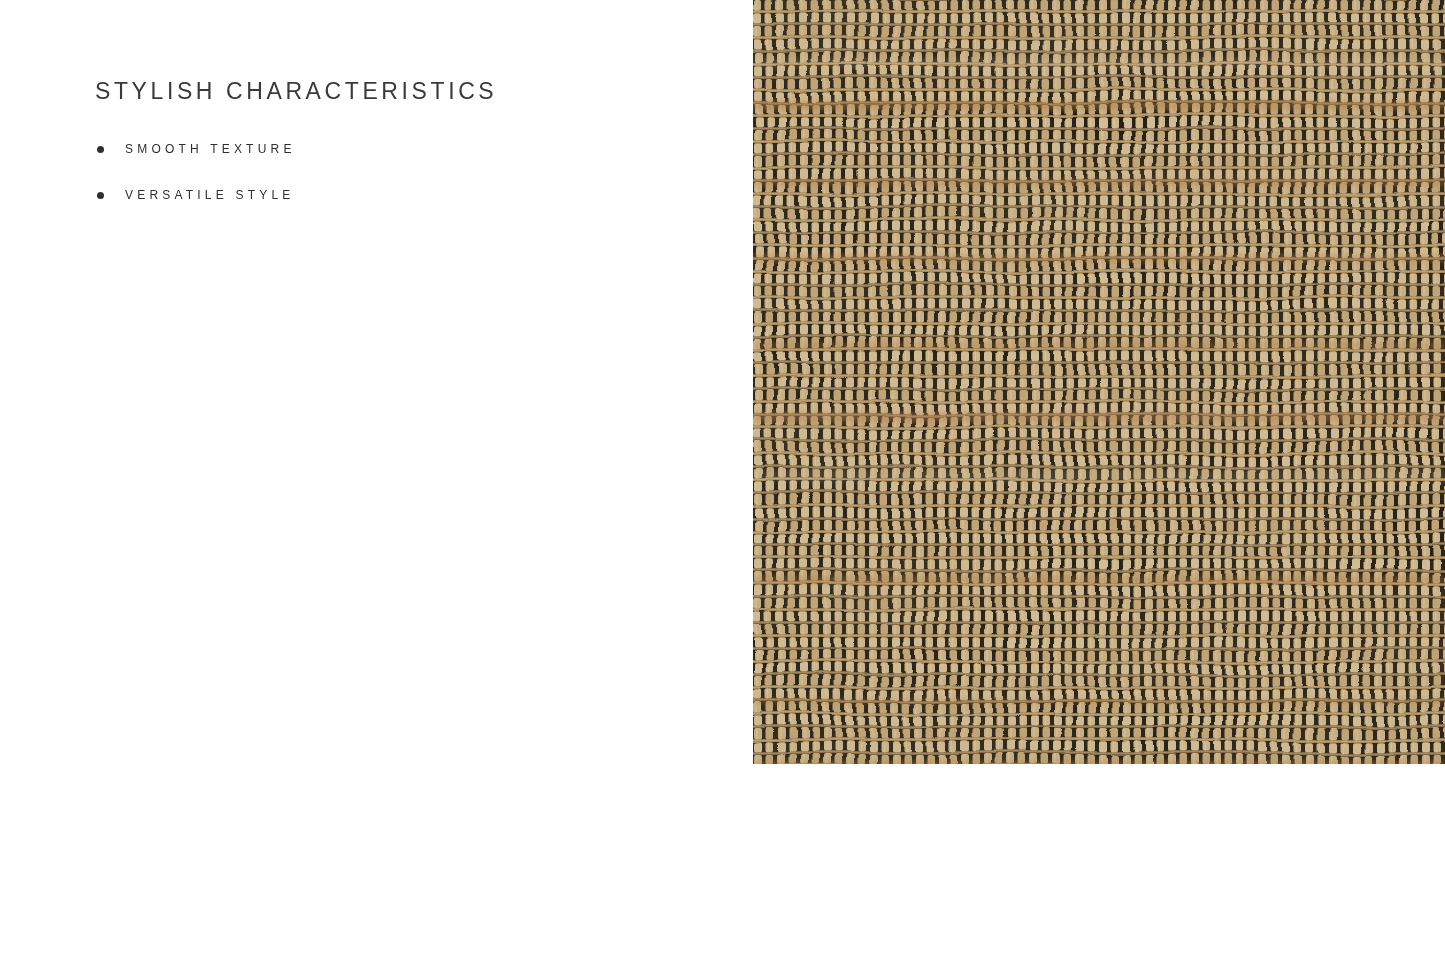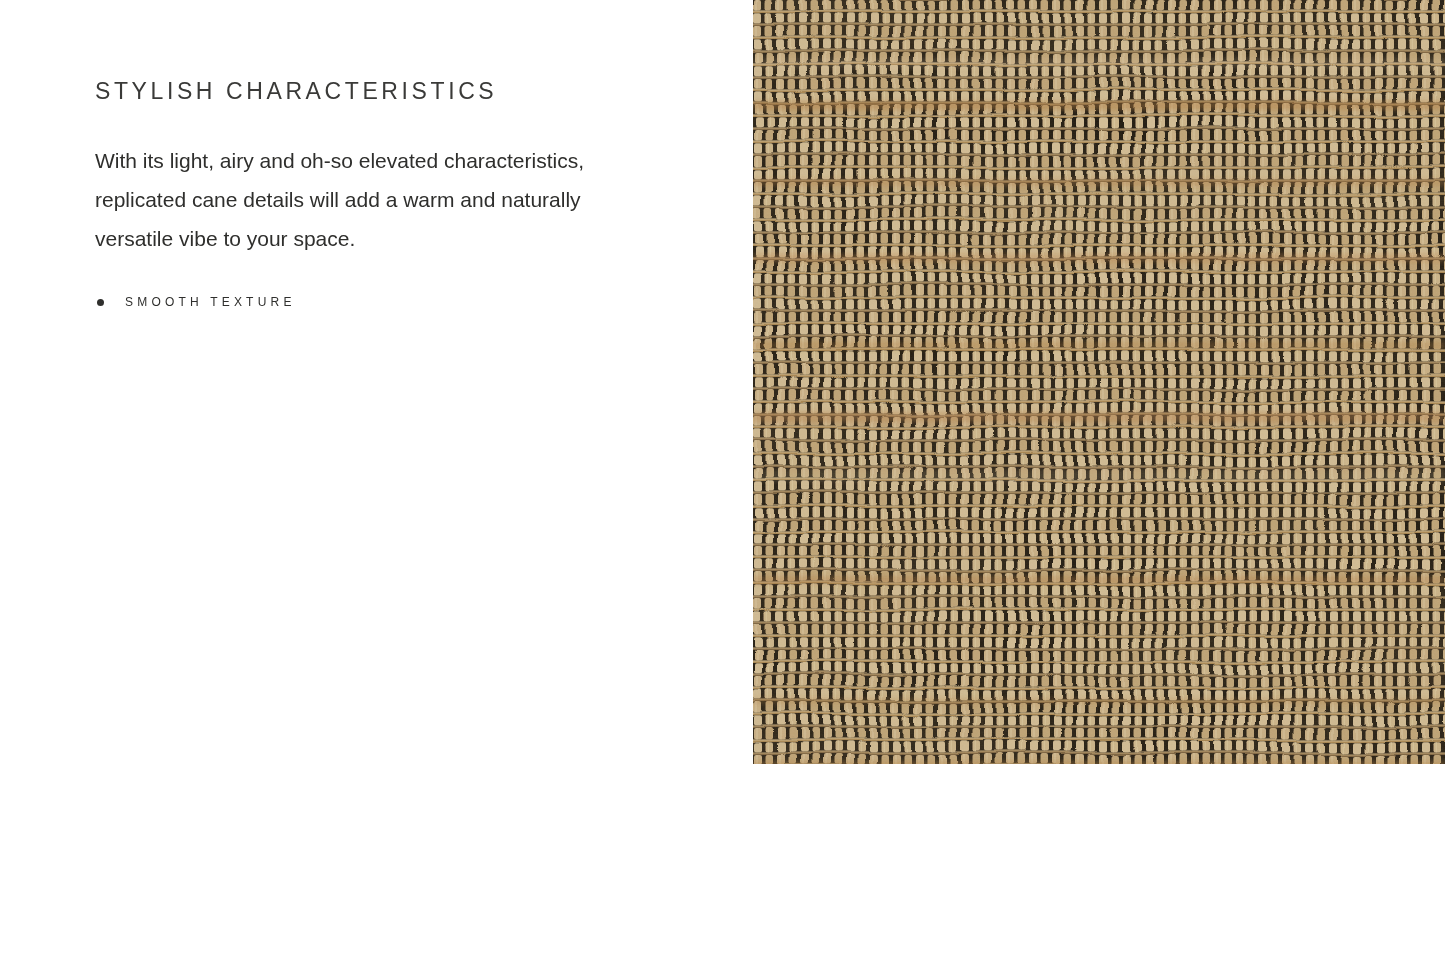--- a/index.html
+++ b/index.html
@@ -73,23 +73,23 @@
   }
   .texture svg { display: block; width: 100%; height: 100%; }
 </style>
 </head>
 <body>
 
 <div class="page">
 
   <div class="content">
     <div class="eyebrow">STYLISH CHARACTERISTICS</div>
-    <p class="description">With its light, airy and oh-so elevated characteristics, replicated cane details will add a warm and naturally versatile vibe to your space.</p>
     <ul class="features">
         <li>SMOOTH TEXTURE</li>
+        <li>VERSATILE STYLE</li>
       </ul>
   </div>
 
   <div class="texture">
     <svg viewBox="0 0 692 964" preserveAspectRatio="none" xmlns="http://www.w3.org/2000/svg">
       <defs>
         <pattern id="weave" width="23" height="26" patternUnits="userSpaceOnUse">
           <rect width="23" height="26" fill="#1a120a"></rect>
 
           <rect x="1" y="0" width="8" height="10.6" rx="2" fill="#c9b086"></rect>

